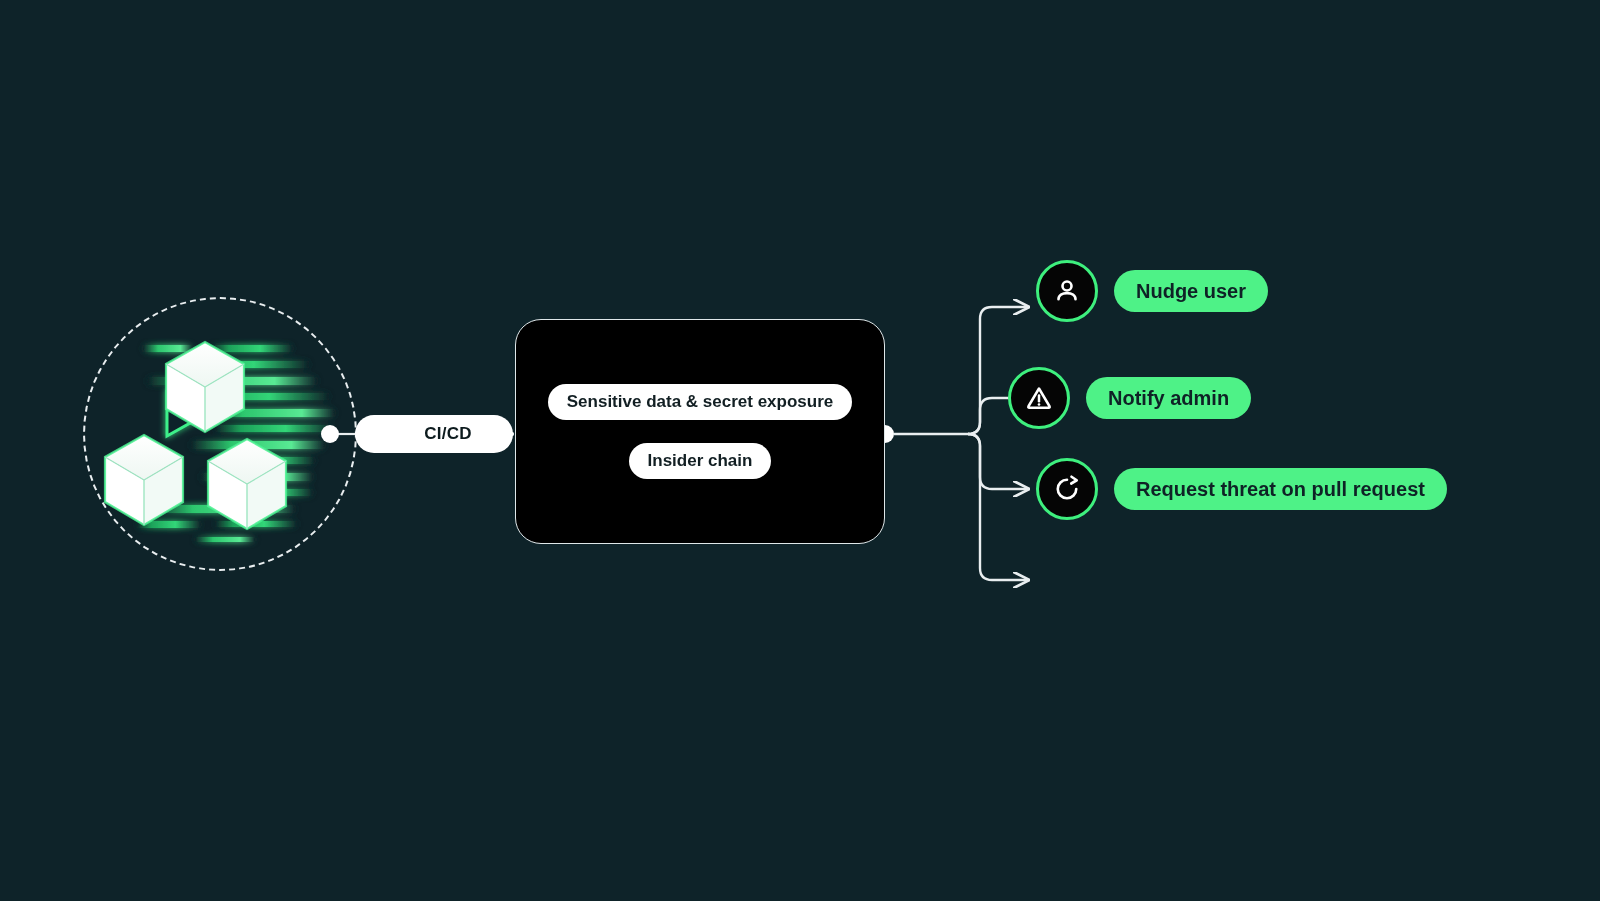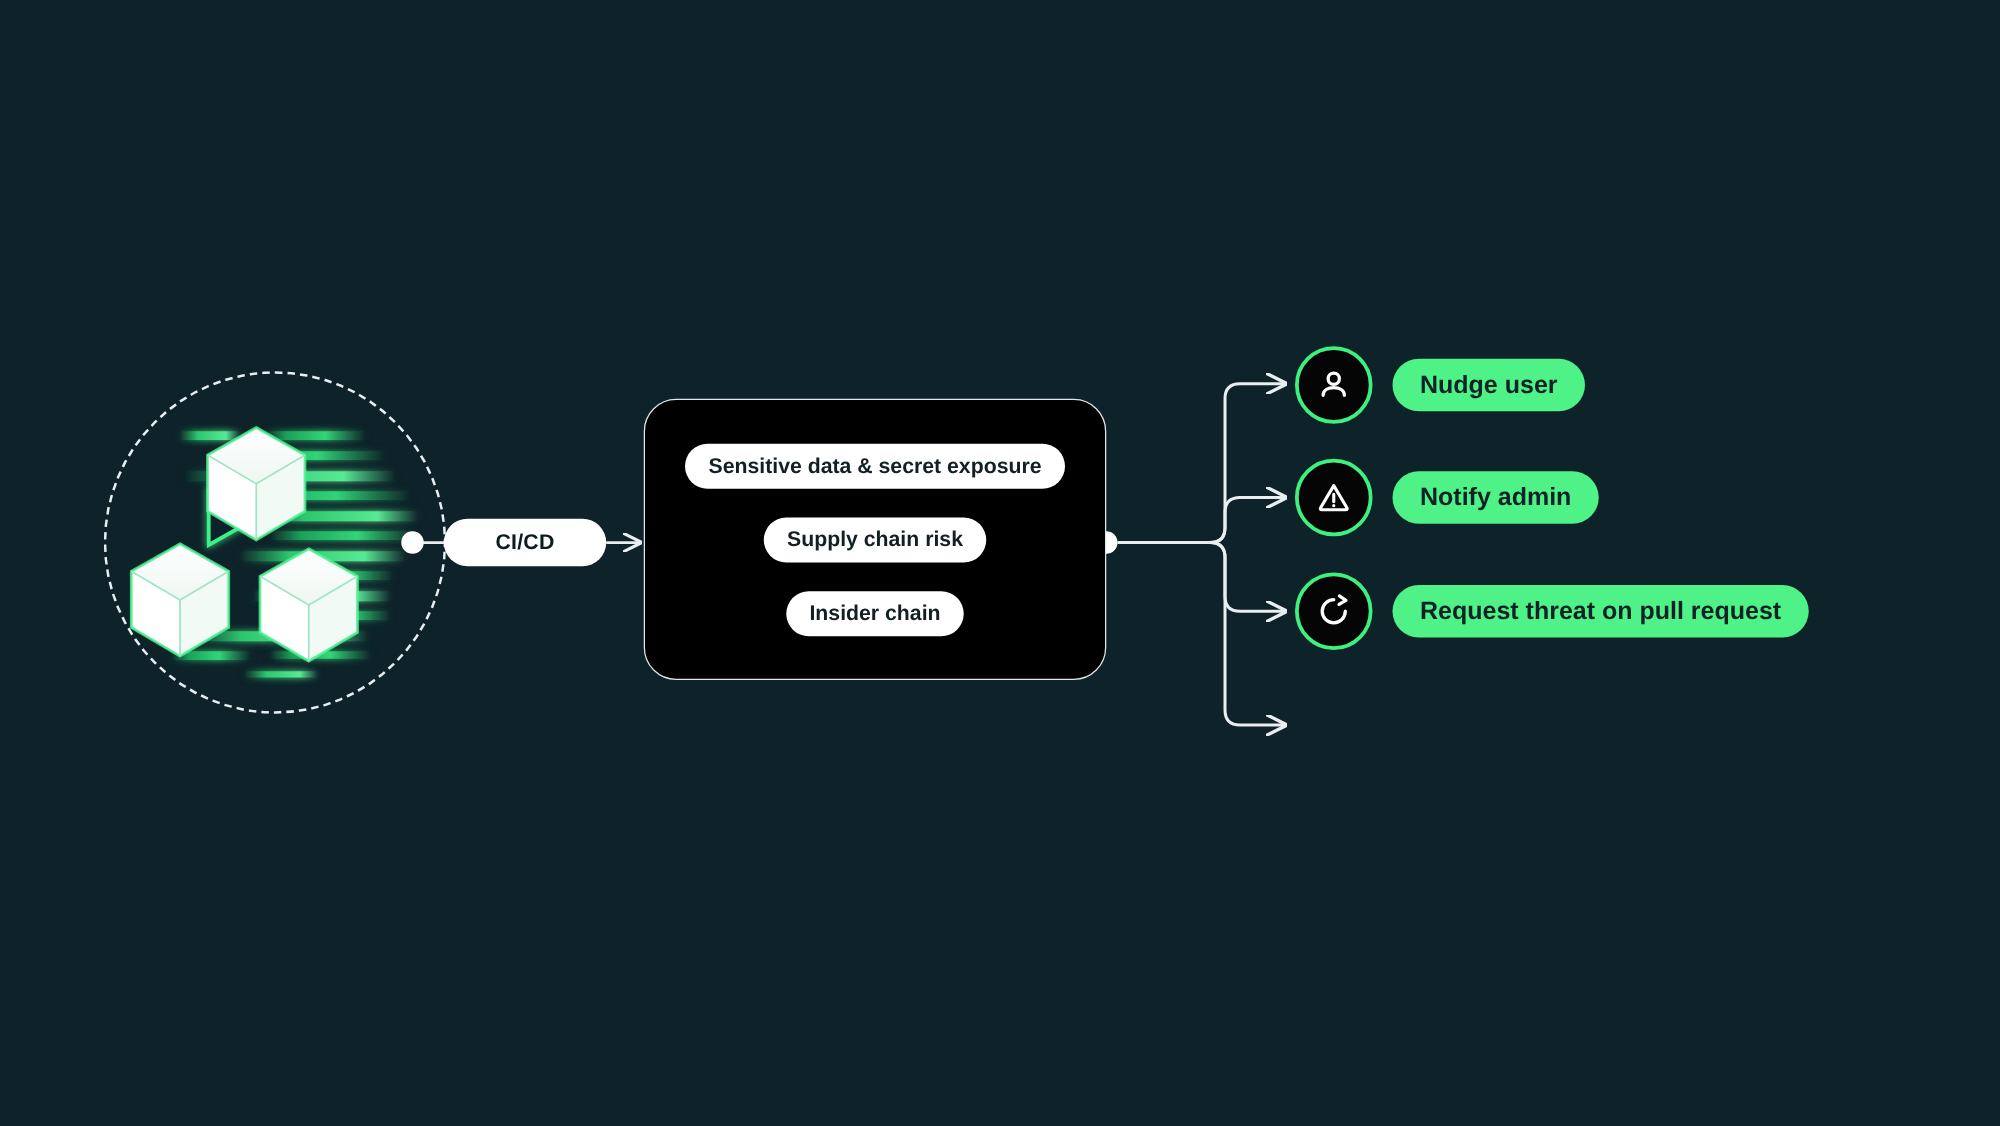--- a/index.html
+++ b/index.html
@@ -60,20 +60,21 @@
     height: 38px;
     background: #ffffff;
     border-radius: 19px;
     display: flex;
     align-items: center;
     justify-content: center;
     color: #0d1b1e;
     font-size: 17px;
     font-weight: bold;
     letter-spacing: 0.2px;
+    padding-left: 28px;
   }
 
   
   .threat-box {
     position: absolute;
     left: 515px;
     top: 319px;
     width: 370px;
     height: 225px;
     background: #000000;
@@ -258,35 +259,34 @@
     <path d="M 968 434 Q 980 434 980 446 V 568 Q 980 580 992 580 H 1028" stroke="#e9eef0" stroke-width="2.4" fill="none" marker-end="url(#arw)"></path>
   </svg>
 
   <div class="dot dot-source"></div>
   <div class="dot dot-box"></div>
 
   <div class="cicd-pill">CI/CD</div>
 
   <div class="threat-box">
     <div class="threat-chip">Sensitive data &amp; secret exposure</div>
-    <div class="threat-chip">Supply chain risk</div>
     <div class="threat-chip">Insider chain</div>
   </div>
 
-  <div class="action-row" style="left:1036px; top:277px;">
+  <div class="action-row" style="left:1036px; top:260px;">
     <div class="action-icon">
       <svg width="30" height="30" viewBox="0 0 24 24">
         <circle cx="12" cy="8" r="3.6" fill="none" stroke="#ffffff" stroke-width="2.1"></circle>
         <path d="M5.2 18.6c0-3.2 3.1-4.9 6.8-4.9s6.8 1.7 6.8 4.9" fill="none" stroke="#ffffff" stroke-width="2.1" stroke-linecap="round"></path>
       </svg>
     </div>
     <div class="action-pill">Nudge user</div>
   </div>
 
-  <div class="action-row" style="left:1036px; top:367px;">
+  <div class="action-row" style="left:1008px; top:367px;">
     <div class="action-icon">
       <svg width="30" height="30" viewBox="0 0 24 24">
         <path d="M12 4.4 L20.4 18.6 Q21 19.8 19.7 19.8 H4.3 Q3 19.8 3.6 18.6 Z" fill="none" stroke="#ffffff" stroke-width="2" stroke-linejoin="round"></path>
         <line x1="12" y1="10" x2="12" y2="14.6" stroke="#ffffff" stroke-width="2" stroke-linecap="round"></line>
         <circle cx="12" cy="17.2" r="1.05" fill="#ffffff"></circle>
       </svg>
     </div>
     <div class="action-pill">Notify admin</div>
   </div>
 

